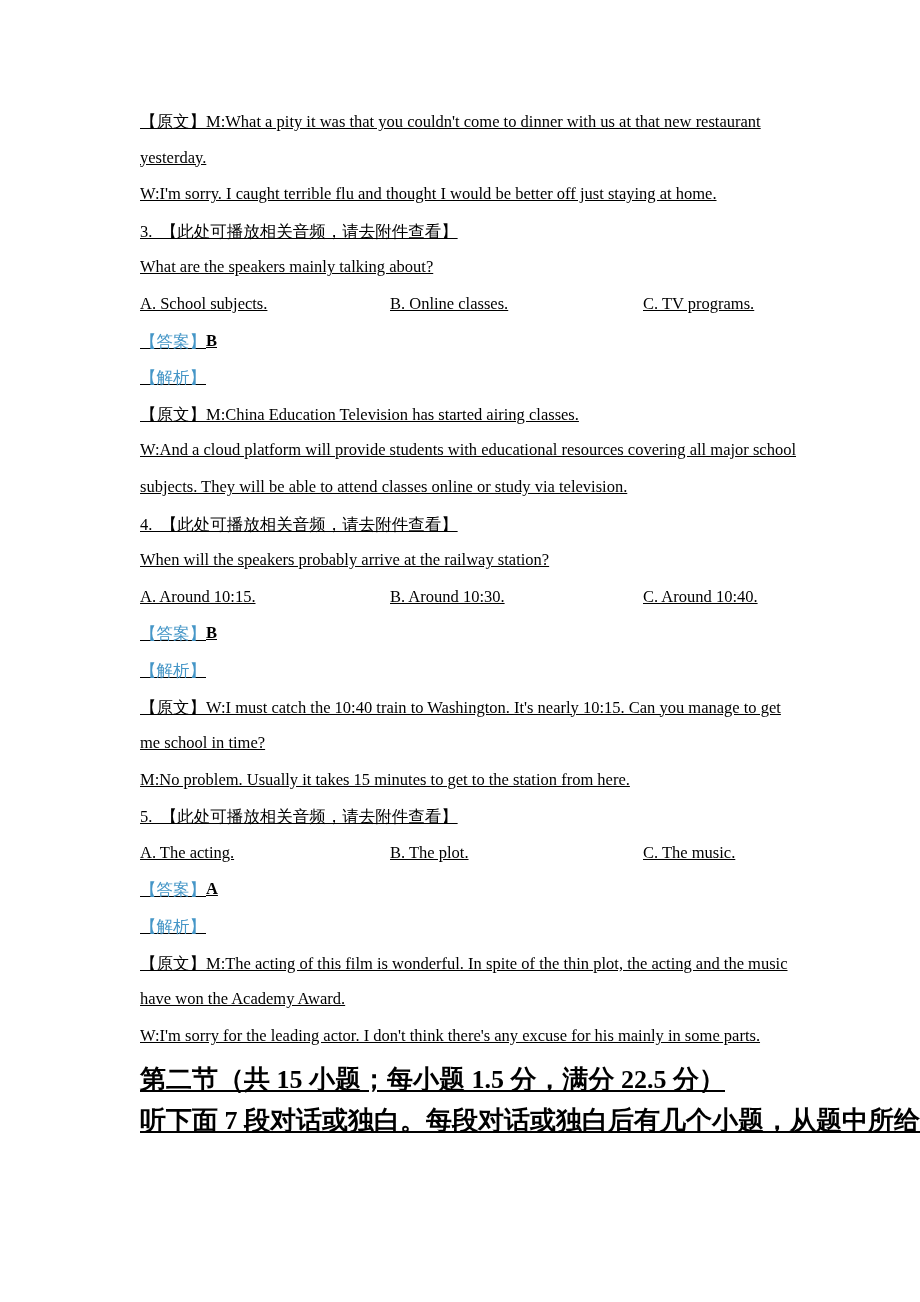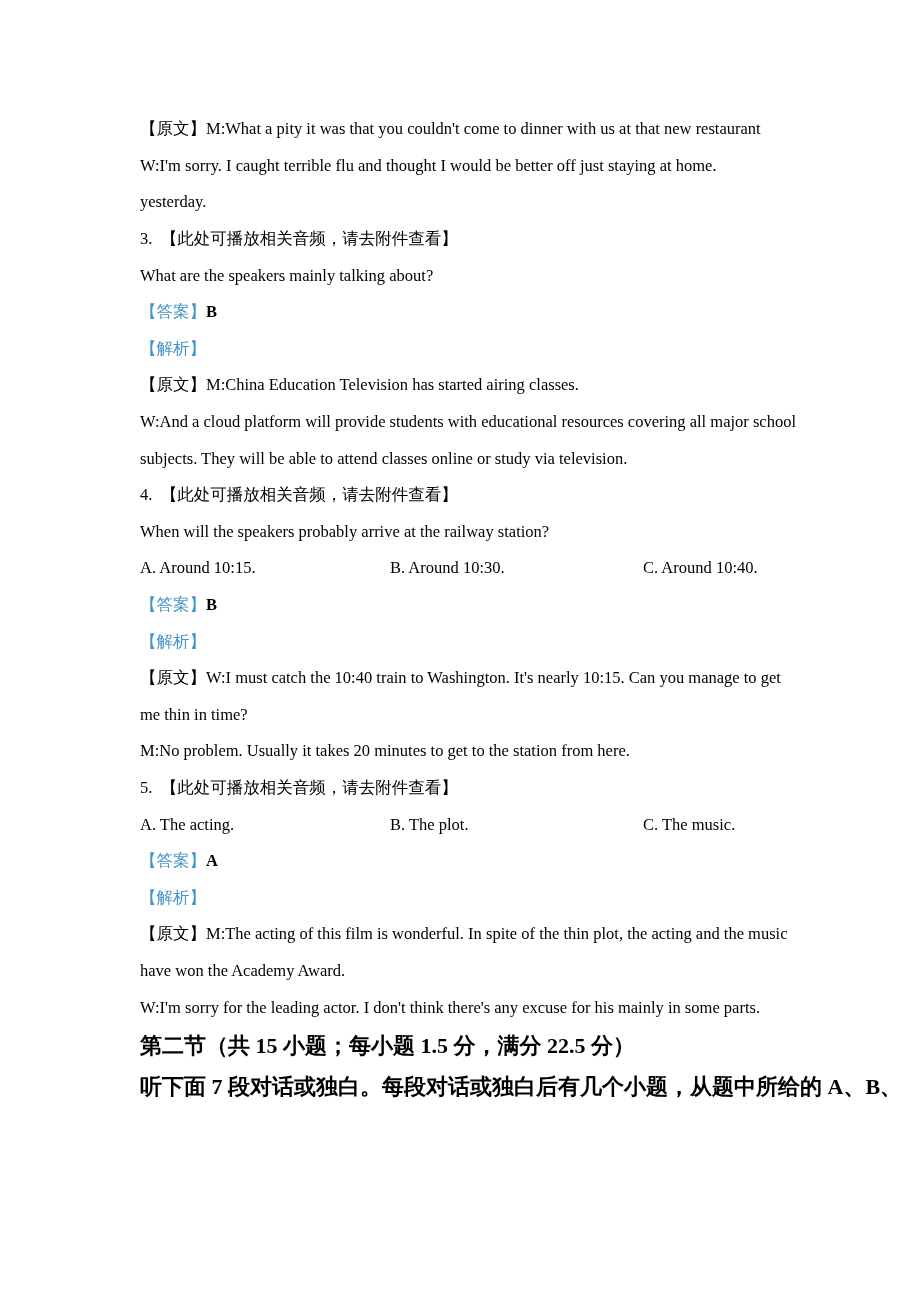--- a/index.html
+++ b/index.html
@@ -11,57 +11,59 @@
     box-sizing:border-box;
     padding:111px 130px 0 140px;
     font-family:"Liberation Serif","DejaVu Serif",serif;
     font-size:16.5px;
     color:#000000;
     overflow:hidden;
   }
   .line{
     height:36.6px;
     display:flex;
-    align-items:center;
+    align-items:flex-start;
     white-space:pre;
+    text-decoration:underline;
   }
   .line.options .opt:nth-child(1){width:250px;}
   .line.options .opt:nth-child(2){width:253px;}
   .line.options .opt:nth-child(3){flex:1;}
   .seg-bold{font-weight:bold;}
   .line.heading{
     font-weight:bold;
-    font-size:22px;
+    font-size:26px;
     height:41px;
     font-family:"Liberation Serif","DejaVu Serif",serif;
   }
   .blue{color:var(--accent-blue,#4596c7);}
 </style>
 </head>
 <body>
 
 <div class="page">
     <div class="line"><span>【原文】M:What a pity it was that you couldn't come to dinner with us at that new restaurant</span></div>
+    <div class="line"><span>yesterday.</span></div>
     <div class="line"><span>W:I'm sorry. I caught terrible flu and thought I would be better off just staying at home.</span></div>
-    <div class="line"><span>yesterday.</span></div>
     <div class="line"><span>3.  【此处可播放相关音频，请去附件查看】</span></div>
     <div class="line"><span>What are the speakers mainly talking about?</span></div>
+    <div class="line options"><span class="opt">A. School subjects.</span><span class="opt">B. Online classes.</span><span class="opt">C. TV programs.</span></div>
     <div class="line"><span class="blue">【答案】</span><span class="seg-bold">B</span></div>
     <div class="line"><span class="blue">【解析】</span></div>
     <div class="line"><span>【原文】M:China Education Television has started airing classes.</span></div>
     <div class="line"><span>W:And a cloud platform will provide students with educational resources covering all major school</span></div>
     <div class="line"><span>subjects. They will be able to attend classes online or study via television.</span></div>
     <div class="line"><span>4.  【此处可播放相关音频，请去附件查看】</span></div>
     <div class="line"><span>When will the speakers probably arrive at the railway station?</span></div>
     <div class="line options"><span class="opt">A. Around 10:15.</span><span class="opt">B. Around 10:30.</span><span class="opt">C. Around 10:40.</span></div>
     <div class="line"><span class="blue">【答案】</span><span class="seg-bold">B</span></div>
     <div class="line"><span class="blue">【解析】</span></div>
     <div class="line"><span>【原文】W:I must catch the 10:40 train to Washington. It's nearly 10:15. Can you manage to get</span></div>
-    <div class="line"><span>me thin in time?</span></div>
-    <div class="line"><span>M:No problem. Usually it takes 20 minutes to get to the station from here.</span></div>
+    <div class="line"><span>me school in time?</span></div>
+    <div class="line"><span>M:No problem. Usually it takes 15 minutes to get to the station from here.</span></div>
     <div class="line"><span>5.  【此处可播放相关音频，请去附件查看】</span></div>
     <div class="line options"><span class="opt">A. The acting.</span><span class="opt">B. The plot.</span><span class="opt">C. The music.</span></div>
     <div class="line"><span class="blue">【答案】</span><span class="seg-bold">A</span></div>
     <div class="line"><span class="blue">【解析】</span></div>
     <div class="line"><span>【原文】M:The acting of this film is wonderful. In spite of the thin plot, the acting and the music</span></div>
     <div class="line"><span>have won the Academy Award.</span></div>
     <div class="line"><span>W:I'm sorry for the leading actor. I don't think there's any excuse for his mainly in some parts.</span></div>
     <div class="line heading"><span>第二节（共 15 小题；每小题 1.5 分，满分 22.5 分）</span></div>
     <div class="line heading"><span>听下面 7 段对话或独白。每段对话或独白后有几个小题，从题中所给的 A、B、</span></div>
   </div>

